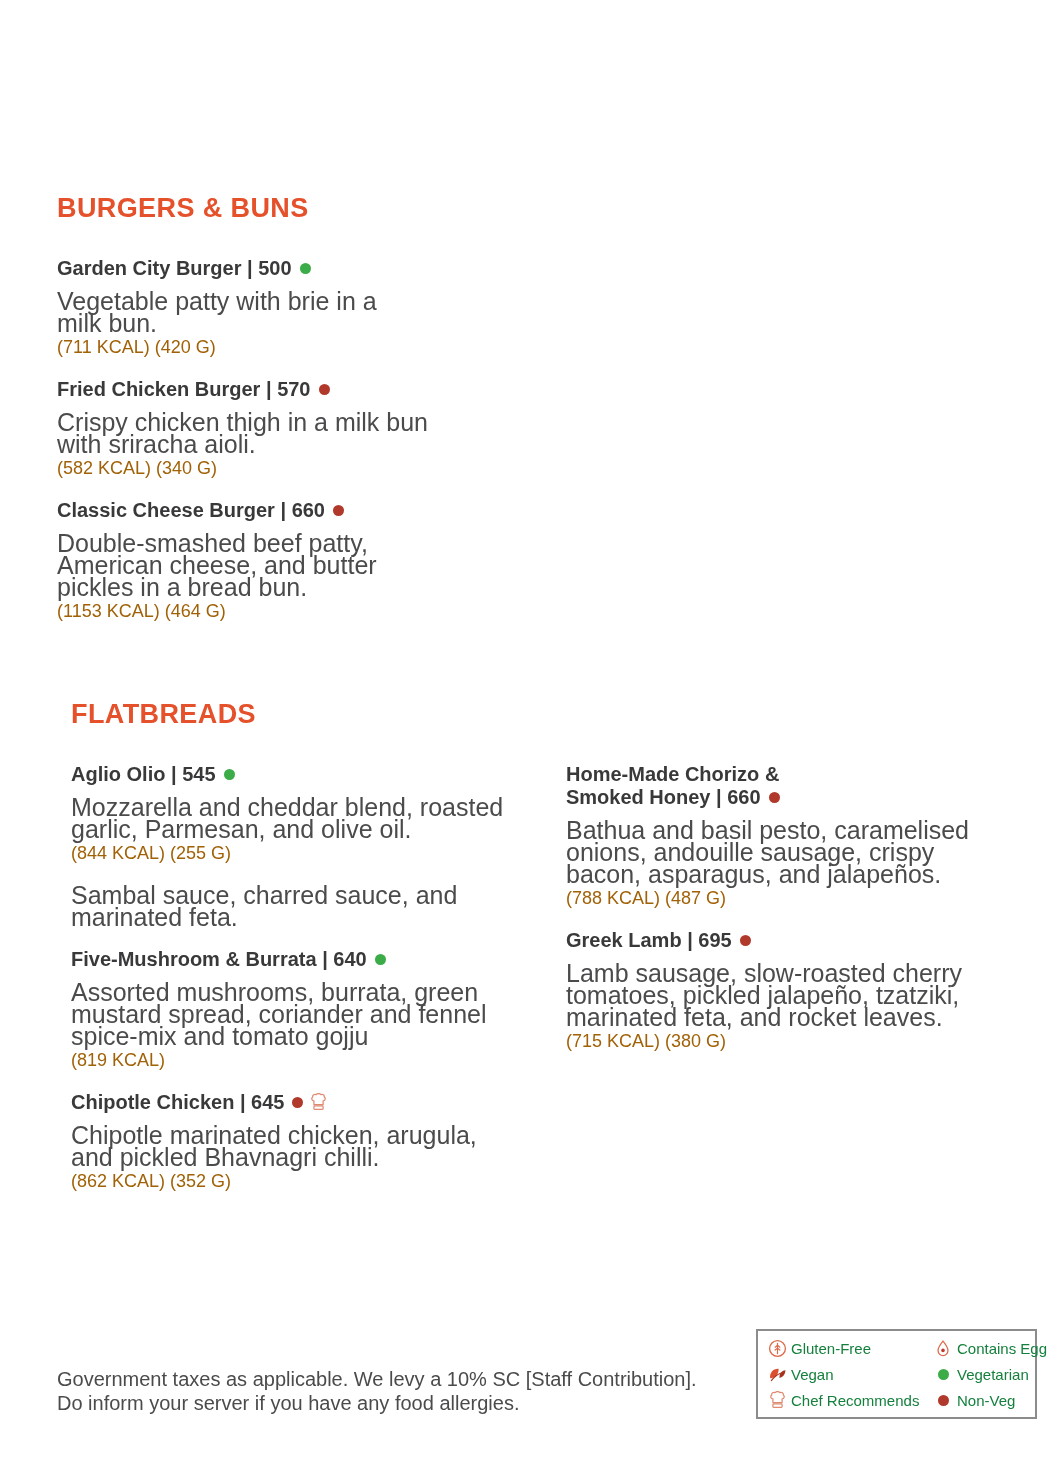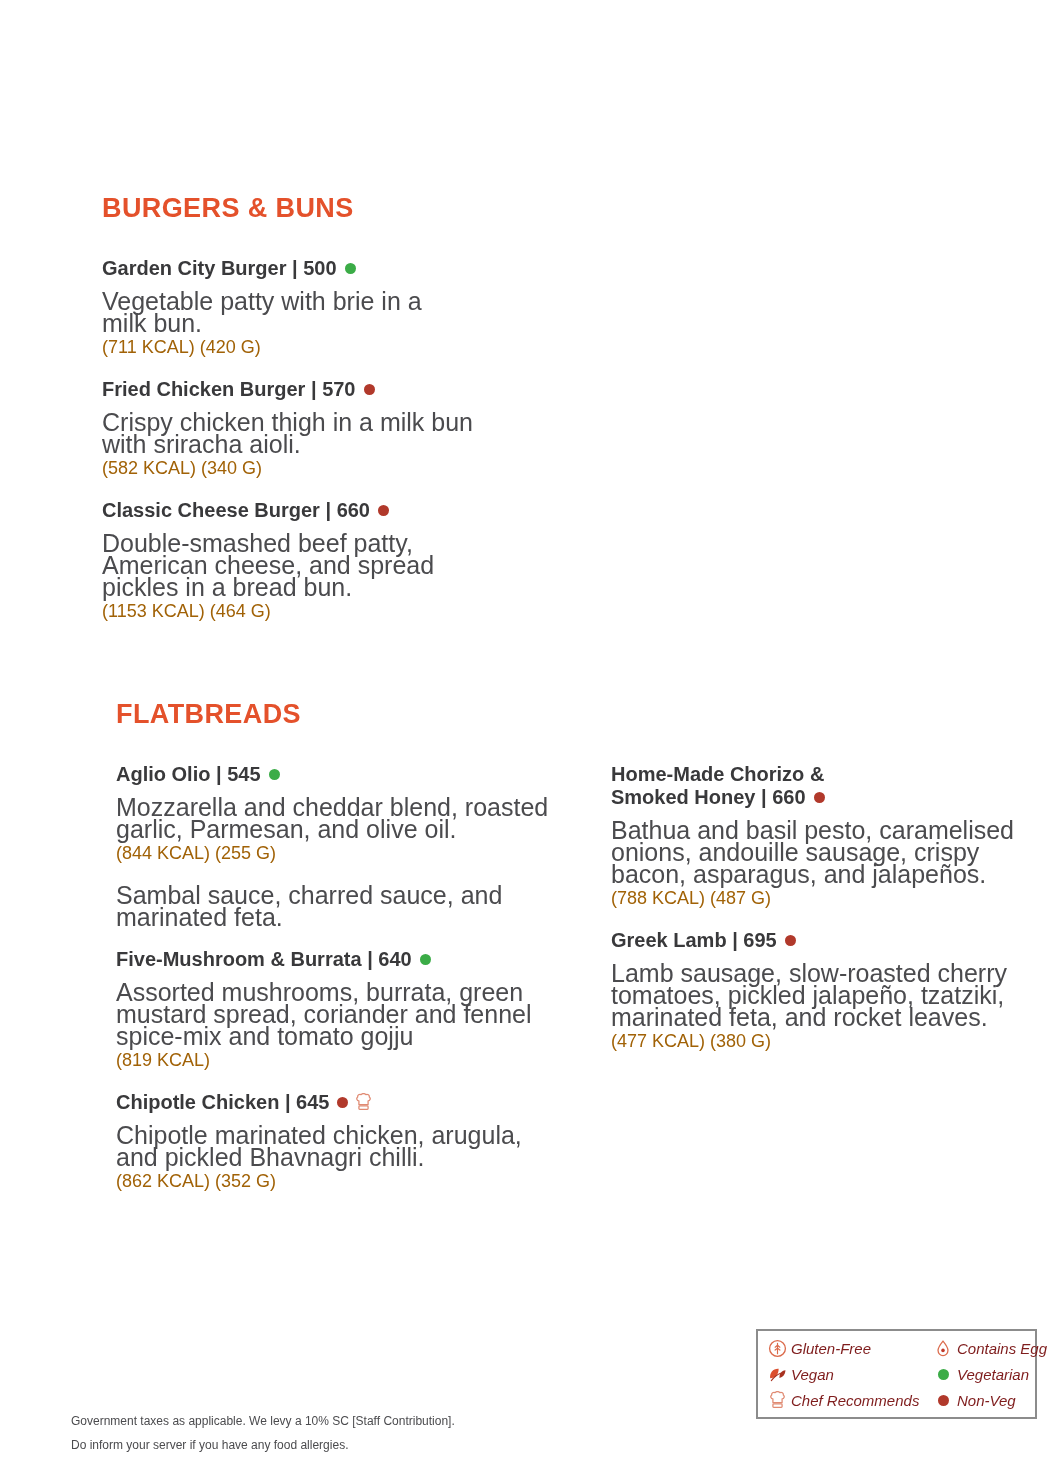--- a/index.html
+++ b/index.html
@@ -1,21 +1,21 @@
 <!DOCTYPE html>
 <html><head>
 <meta charset="utf-8">
 <style>
   html,body{margin:0;padding:0;}
   body{
     width:1063px;height:1477px;position:relative;background:#ffffff;
     font-family:"Liberation Sans",sans-serif;overflow:hidden;
     -webkit-font-smoothing:antialiased;
   }
-  .section{position:absolute;margin-left:45px;}
+  .section{position:absolute;}
   .section-burgers{left:57px;top:194px;width:460px;}
   .section-flatbreads{left:71px;top:700px;width:980px;}
   .section-title{
     font-size:27px;font-weight:bold;color:#E4512B;
     letter-spacing:.4px;margin:0 0 34px 0;line-height:29px;
   }
   .columns{display:grid;grid-template-columns:440px 460px;column-gap:55px;align-items:start;}
   .item{margin-bottom:20px;}
   .item-title{
     font-size:20px;font-weight:bold;color:#39393B;
@@ -28,30 +28,30 @@
   }
   .item-nutrition{
     font-size:18px;color:#a16207;line-height:22px;margin:2px 0 0 0;
   }
   .dot{display:inline-block;width:11px;height:11px;border-radius:50%;margin-left:8px;}
   .title-markers .dot{vertical-align:1px;}
   .dot.veg{background:#3BAC47;}
   .dot.nonveg{background:#B1392B;}
   .title-markers svg{vertical-align:-3px;margin-left:6px;}
   .footer{
-    position:absolute;left:71px;top:1368px;width:680px;
-    font-size:12px;color:#4B4B4E;line-height:23.5px;margin-top:42px;
+    position:absolute;left:57px;top:1368px;width:680px;
+    font-size:20px;color:#4B4B4E;line-height:23.5px;
   }
   .legend{
     position:absolute;left:756px;top:1329px;width:281px;box-sizing:border-box;
     border:2px solid #8C8C8C;padding:8px 9px 8px 9px;background:#fff;
     display:grid;grid-template-columns:20px 138px 20px auto;
     column-gap:4px;row-gap:8px;align-items:center;
   }
-  .legend-label{font-size:15px;color:#7f1d1d;white-space:nowrap;font-style:italic;}
+  .legend-label{font-size:15px;color:#15803d;white-space:nowrap;}
   .legend-icon{display:flex;align-items:center;justify-content:center;width:20px;height:18px;}
 </style>
 </head>
 <body>
 
 <div class="section section-burgers">
   <h2 class="section-title">BURGERS &amp; BUNS</h2>
   <div class="columns" style="grid-template-columns:460px;">
     <div>
 
@@ -65,21 +65,21 @@
       <div class="item">
         <h3 class="item-title"><span class="item-name">Fried Chicken Burger</span> <span class="sep">|</span> <span>570</span><span class="title-markers"><span class="dot nonveg"></span></span></h3>
         <p class="item-desc">Crispy chicken thigh in a milk bun
 with sriracha aioli.</p>
         <p class="item-nutrition">(582 KCAL) (340 G)</p>
       </div>
 
       <div class="item">
         <h3 class="item-title"><span class="item-name">Classic Cheese Burger</span> <span class="sep">|</span> <span>660</span><span class="title-markers"><span class="dot nonveg"></span></span></h3>
         <p class="item-desc">Double-smashed beef patty,
-American cheese, and spread
+American cheese, and butter
 pickles in a bread bun.</p>
         <p class="item-nutrition">(1153 KCAL) (464 G)</p>
       </div>
 
     </div>
   </div>
 </div>
 
 <div class="section section-flatbreads">
   <h2 class="section-title">FLATBREADS</h2>
@@ -126,21 +126,21 @@
 onions, andouille sausage, crispy
 bacon, asparagus, and jalapeños.</p>
         <p class="item-nutrition">(788 KCAL) (487 G)</p>
       </div>
 
       <div class="item">
         <h3 class="item-title"><span class="item-name">Greek Lamb</span> <span class="sep">|</span> <span>695</span><span class="title-markers"><span class="dot nonveg"></span></span></h3>
         <p class="item-desc">Lamb sausage, slow-roasted cherry
 tomatoes, pickled jalapeño, tzatziki,
 marinated feta, and rocket leaves.</p>
-        <p class="item-nutrition">(477 KCAL) (380 G)</p>
+        <p class="item-nutrition">(715 KCAL) (380 G)</p>
       </div>
 
     </div>
   </div>
 </div>
 
 <div class="legend">
   <span class="legend-icon">
     <svg width="19" height="19" viewBox="0 0 24 24">
         <circle cx="12" cy="12" r="10" fill="none" stroke="#DB6B4C" stroke-width="1.7"></circle>

